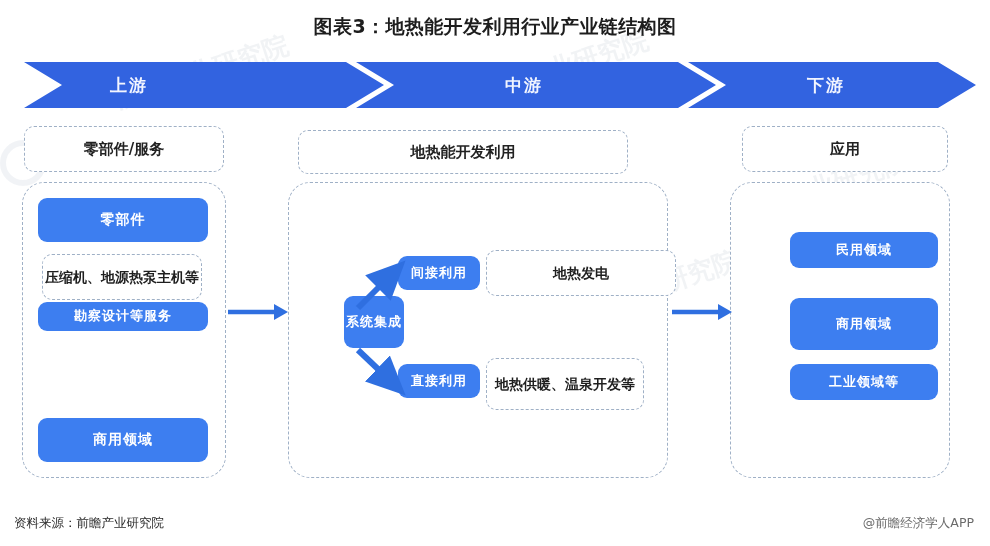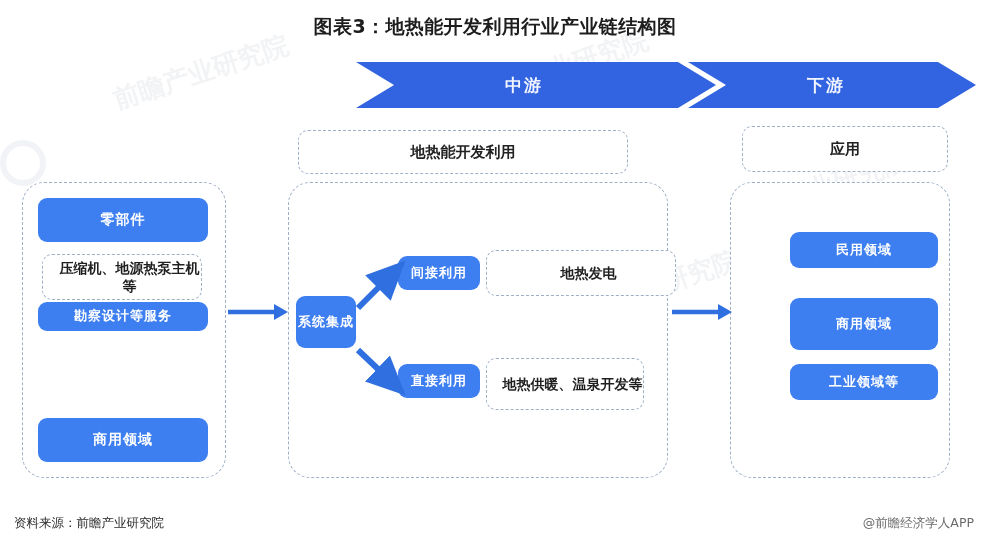--- a/index.html
+++ b/index.html
@@ -80,21 +80,21 @@
     text-align: center; line-height: 1.25;
   }
   .pill.sm { font-size: 13px; }
 
   
   .dbox {
     position: absolute; background: #fff;
     border: 1.5px dashed #9fb0c6; border-radius: 10px;
     display: flex; align-items: center; justify-content: center;
     color: #1f1f1f; font-size: 14px; font-weight: bold;
-    text-align: center; line-height: 1.3; padding-left: 15px;
+    text-align: center; line-height: 1.3;
   }
 
   
   .up-b1 { left: 38px;  top: 198px; width: 170px; height: 44px; }
   .up-d1 { left: 42px;  top: 254px; width: 160px; height: 46px; }
   .up-b2 { left: 38px;  top: 302px; width: 170px; height: 29px; }
   .up-b3 { left: 38px;  top: 418px; width: 170px; height: 44px; }
 
   
   .mid-sys { left: 296px; top: 296px; width: 60px;  height: 52px; }
@@ -134,41 +134,45 @@
   <div class="wm" style="left:730px; top:170px;">前瞻产业研究院</div>
   <div class="wm" style="left:40px; top:330px;">前瞻产业研究院</div>
   <div class="wm" style="left:400px; top:410px;">前瞻产业研究院</div>
   <div class="wm" style="left:560px; top:270px;">前瞻产业研究院</div>
   <div class="wm-c" style="left:0px;  top:140px; width:46px; height:46px;"></div>
   <div class="wm-c" style="left:744px;top:190px; width:46px; height:46px;"></div>
 
   <div class="title">图表3：地热能开发利用行业产业链结构图</div>
 
   <div class="banner">
+    <div class="seg seg-up">
+      <span>上游</span>
+    </div>
     <div class="seg seg-mid">
       <span>中游</span>
     </div>
     <div class="seg seg-down">
       <span>下游</span>
     </div>
   </div>
 
+  <div class="colhead ch-up">零部件/服务</div>
   <div class="colhead ch-mid">地热能开发利用</div>
   <div class="colhead ch-down">应用</div>
 
   <div class="pane pane-up"></div>
   <div class="pane pane-mid"></div>
   <div class="pane pane-down"></div>
 
   <div class="pill up-b1">零部件</div>
   <div class="dbox up-d1">压缩机、地源热泵主机等</div>
   <div class="pill up-b2 sm">勘察设计等服务</div>
   <div class="pill up-b3">商用领域</div>
 
-  <div class="pill mid-sys" style="font-size:13px;">系统集成</div>
+  <div class="pill mid-sys" style="font-size:13px;margin-left:48px;">系统集成</div>
   <div class="pill mid-ind sm">间接利用</div>
   <div class="pill mid-dir sm">直接利用</div>
   <div class="dbox mid-d1">地热发电</div>
   <div class="dbox mid-d2">地热供暖、温泉开发等</div>
 
   <svg class="branch" width="130" height="180">
     <defs>
       <marker id="ah" markerWidth="7" markerHeight="7" refX="5.2" refY="3" orient="auto">
         <path d="M0,0 L6.5,3 L0,6 z" fill="#2f6fe0"></path>
       </marker>

